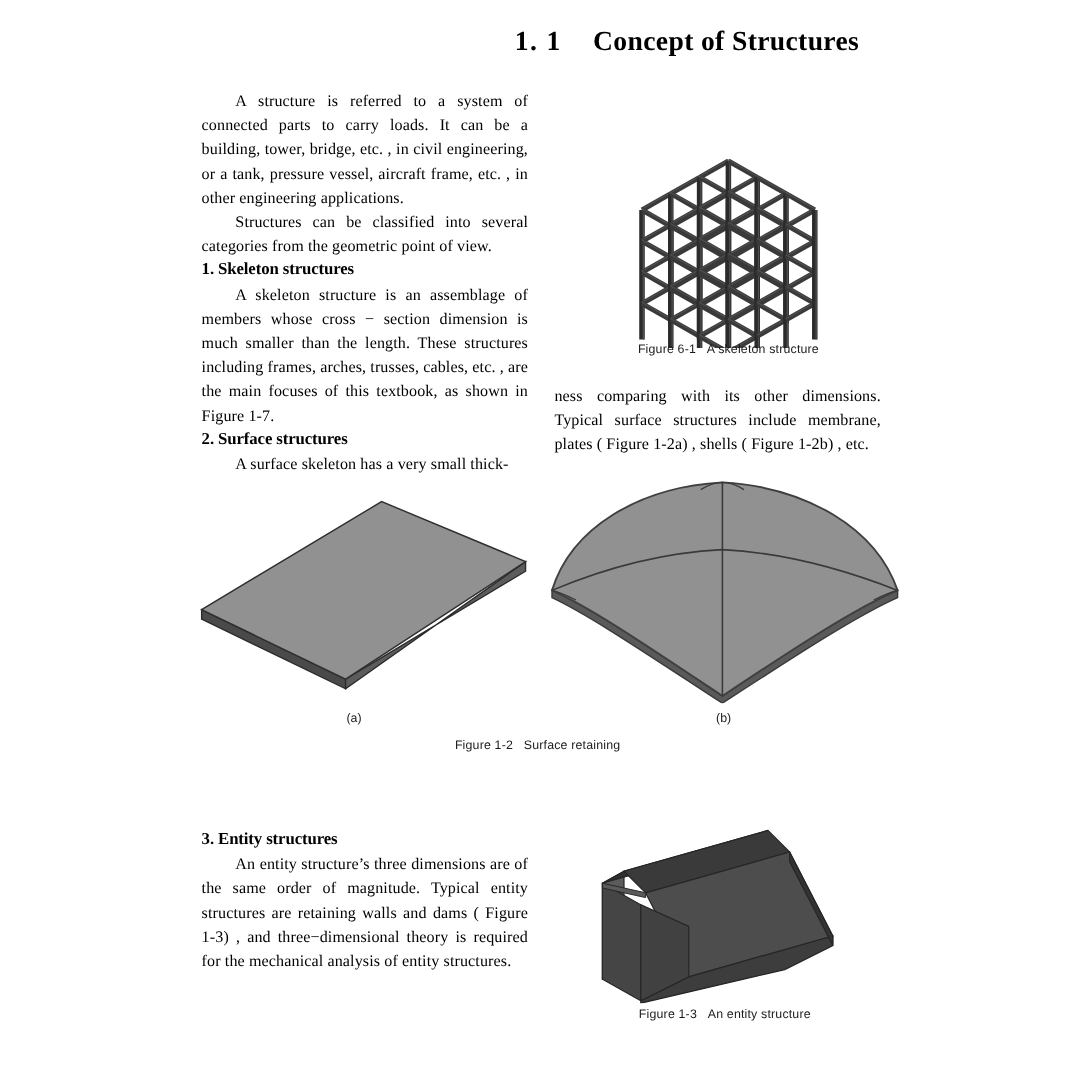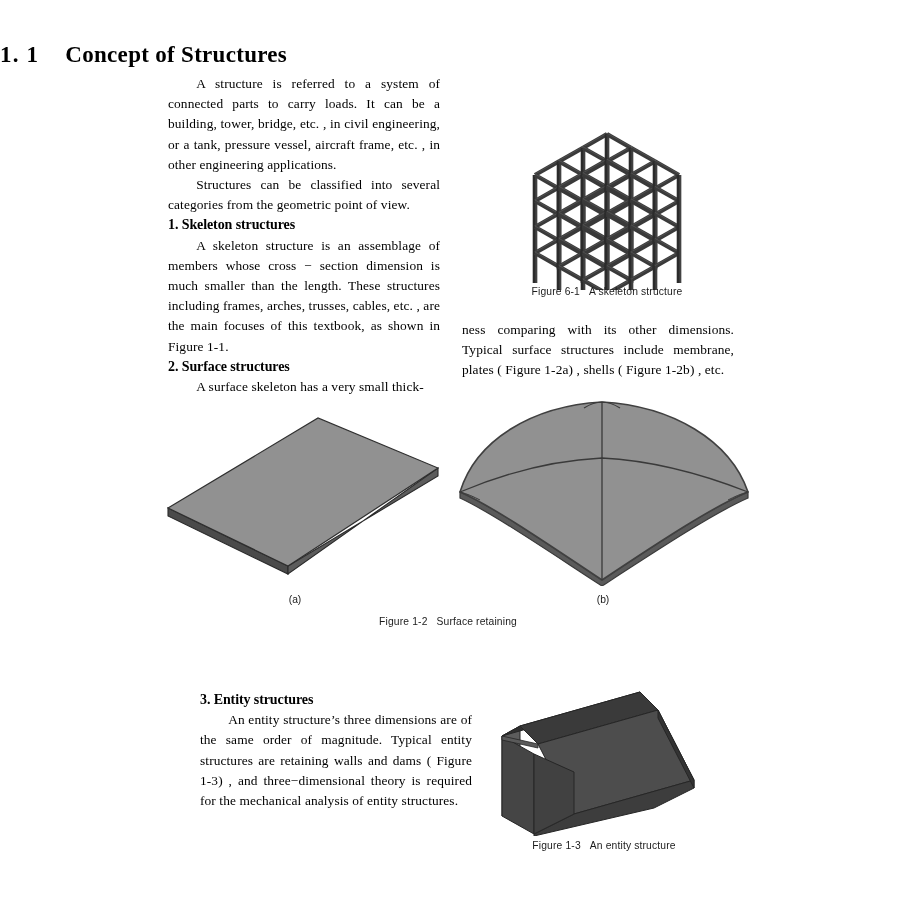--- a/index.html
+++ b/index.html
@@ -21,26 +21,25 @@
     width: 900px;
     height: 900px;
   }
 
   
   .chapter-heading {
     position: absolute;
     left: 0;
     top: 22px;
     width: 716px;
-    text-align: left;
+    text-align: right;
     font-family: "Liberation Serif", "DejaVu Serif", serif;
     font-weight: bold;
     font-size: 23px;
     letter-spacing: 0.3px;
-    margin-top: 20px;
   }
   .chapter-heading .num {
     letter-spacing: 1.2px;
   }
   .chapter-heading .gap {
     display: inline-block;
     width: 26px;
   }
 
   
@@ -54,21 +53,20 @@
     position: absolute;
     left: 462px;
     top: 320px;
     width: 272px;
   }
   .col-entity {
     position: absolute;
     left: 168px;
     top: 690px;
     width: 272px;
-    margin-left: 32px;
   }
 
   p.body {
     margin: 0;
     font-size: 13.4px;
     line-height: 20.2px;
     text-align: justify;
     text-justify: inter-word;
     letter-spacing: 0.1px;
   }
@@ -125,21 +123,21 @@
 <div class="page">
 
   <div class="chapter-heading">
     <span class="num">1. 1</span><span class="gap"></span><span>Concept of Structures</span>
   </div>
 
   <div class="col-left">
     <p class="body indent">A structure is referred to a system of connected parts to carry loads. It can be a building, tower, bridge, etc. , in civil engineering, or a tank, pressure vessel, aircraft frame, etc. , in other engineering applications.</p>
     <p class="body indent">Structures can be classified into several categories from the geometric point of view.</p>
     <p class="subhead">1. Skeleton structures</p>
-    <p class="body indent">A skeleton structure is an assemblage of members whose cross − section dimension is much smaller than the length. These structures including frames, arches, trusses, cables, etc. , are the main focuses of this textbook, as shown in Figure 1-1.</p>
+    <p class="body indent">A skeleton structure is an assemblage of members whose cross − section dimension is much smaller than the length. These structures including frames, arches, trusses, cables, etc. , are the main focuses of this textbook, as shown in Figure 1-7.</p>
     <p class="subhead">2. Surface structures</p>
     <p class="body indent">A surface skeleton has a very small thick-</p>
   </div>
 
   <div class="col-right-text">
     <p class="body">ness comparing with its other dimensions. Typical surface structures include membrane, plates ( Figure 1-2a) , shells ( Figure 1-2b) , etc.</p>
   </div>
 
   <div class="col-entity">
     <p class="subhead">3. Entity structures</p>

